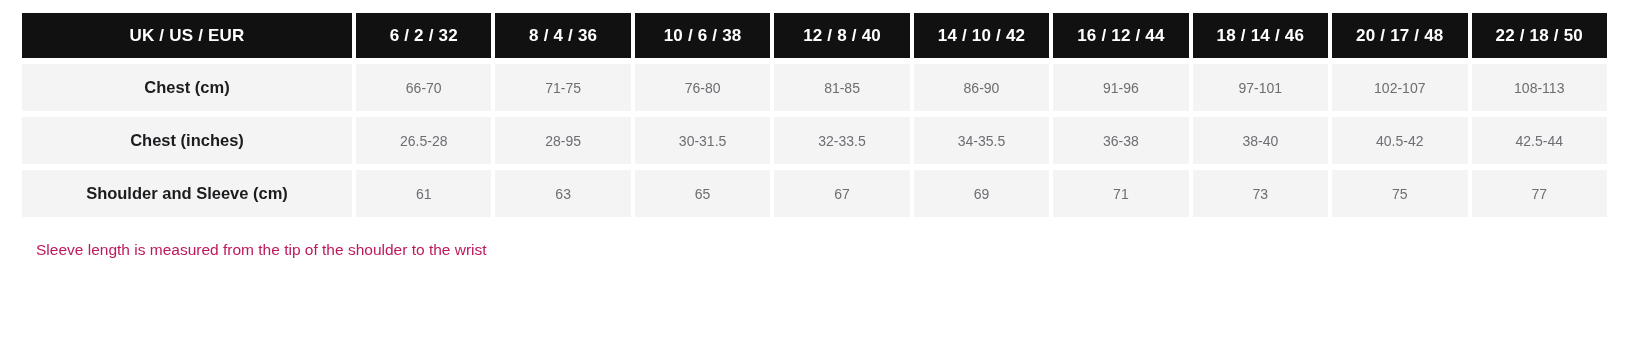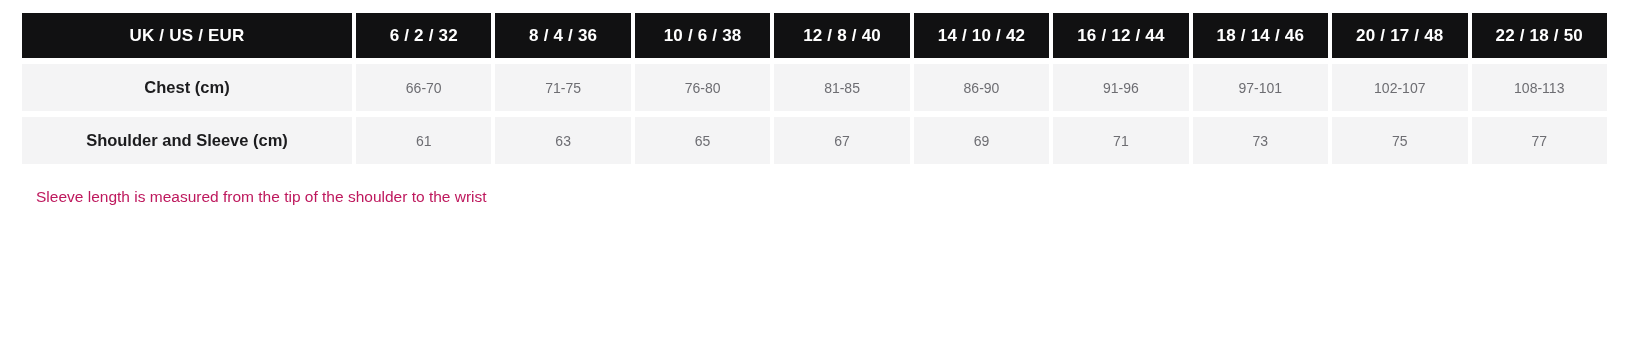--- a/index.html
+++ b/index.html
@@ -99,20 +99,32 @@
           <td class="value-cell">71-75</td>
           <td class="value-cell">76-80</td>
           <td class="value-cell">81-85</td>
           <td class="value-cell">86-90</td>
           <td class="value-cell">91-96</td>
           <td class="value-cell">97-101</td>
           <td class="value-cell">102-107</td>
           <td class="value-cell">108-113</td>
         </tr>
         <tr>
+          <th class="row-label">Chest (inches)</th>
+          <td class="value-cell">26.5-28</td>
+          <td class="value-cell">28-95</td>
+          <td class="value-cell">30-31.5</td>
+          <td class="value-cell">32-33.5</td>
+          <td class="value-cell">34-35.5</td>
+          <td class="value-cell">36-38</td>
+          <td class="value-cell">38-40</td>
+          <td class="value-cell">40.5-42</td>
+          <td class="value-cell">42.5-44</td>
+        </tr>
+        <tr>
           <th class="row-label">Shoulder and Sleeve (cm)</th>
           <td class="value-cell">61</td>
           <td class="value-cell">63</td>
           <td class="value-cell">65</td>
           <td class="value-cell">67</td>
           <td class="value-cell">69</td>
           <td class="value-cell">71</td>
           <td class="value-cell">73</td>
           <td class="value-cell">75</td>
           <td class="value-cell">77</td>

